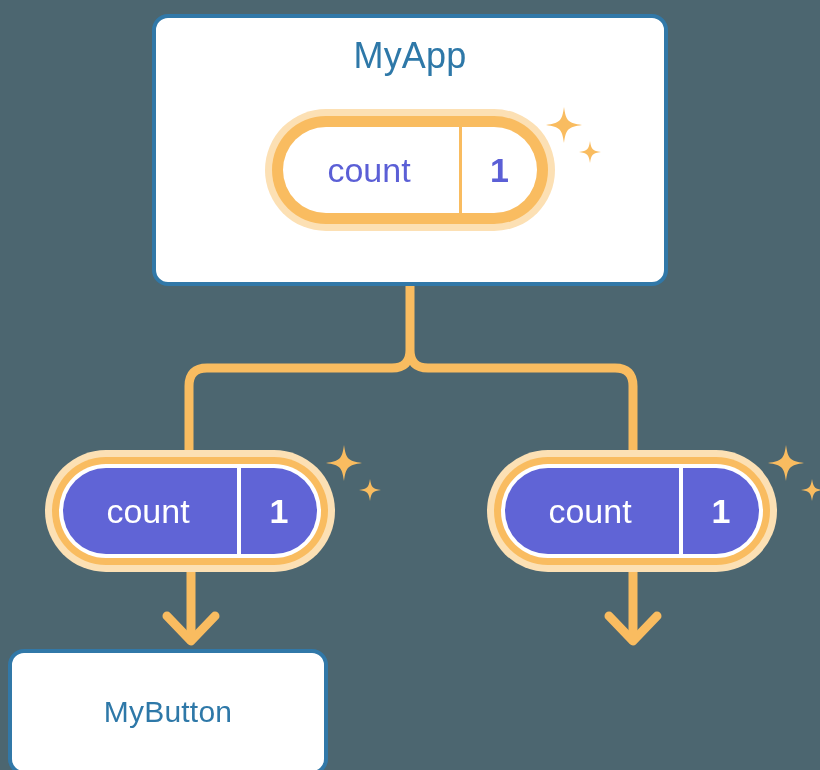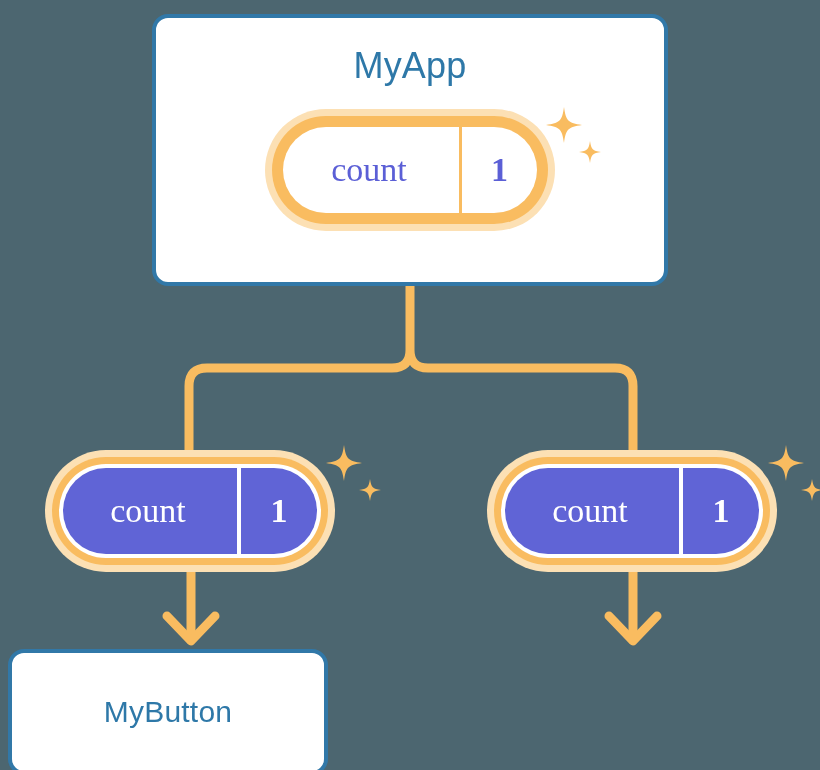--- a/index.html
+++ b/index.html
@@ -50,40 +50,39 @@
     white-space: nowrap;
   }
 
   #card-myapp {
     left: 152px;
     top: 14px;
     width: 516px;
     height: 272px;
   }
   #card-myapp .card-title {
-    margin-top: 30px;
+    margin-top: 20px;
   }
 
   .card-button {
     height: 126px;
     align-items: center;
   }
   #card-mybutton-left {
     left: 8px;
     top: 649px;
     width: 320px;
   }
   .card-button .card-title {
     font-size: 30px;
   }
 
   
   .pill-wrap {
     position: absolute;
-    font-family: Liberation Serif, serif;
   }
   
   .pill-halo {
     position: absolute;
     left: 0;
     top: 0;
     right: 0;
     bottom: 0;
     background: #fce0b4;
     border-radius: 999px;

